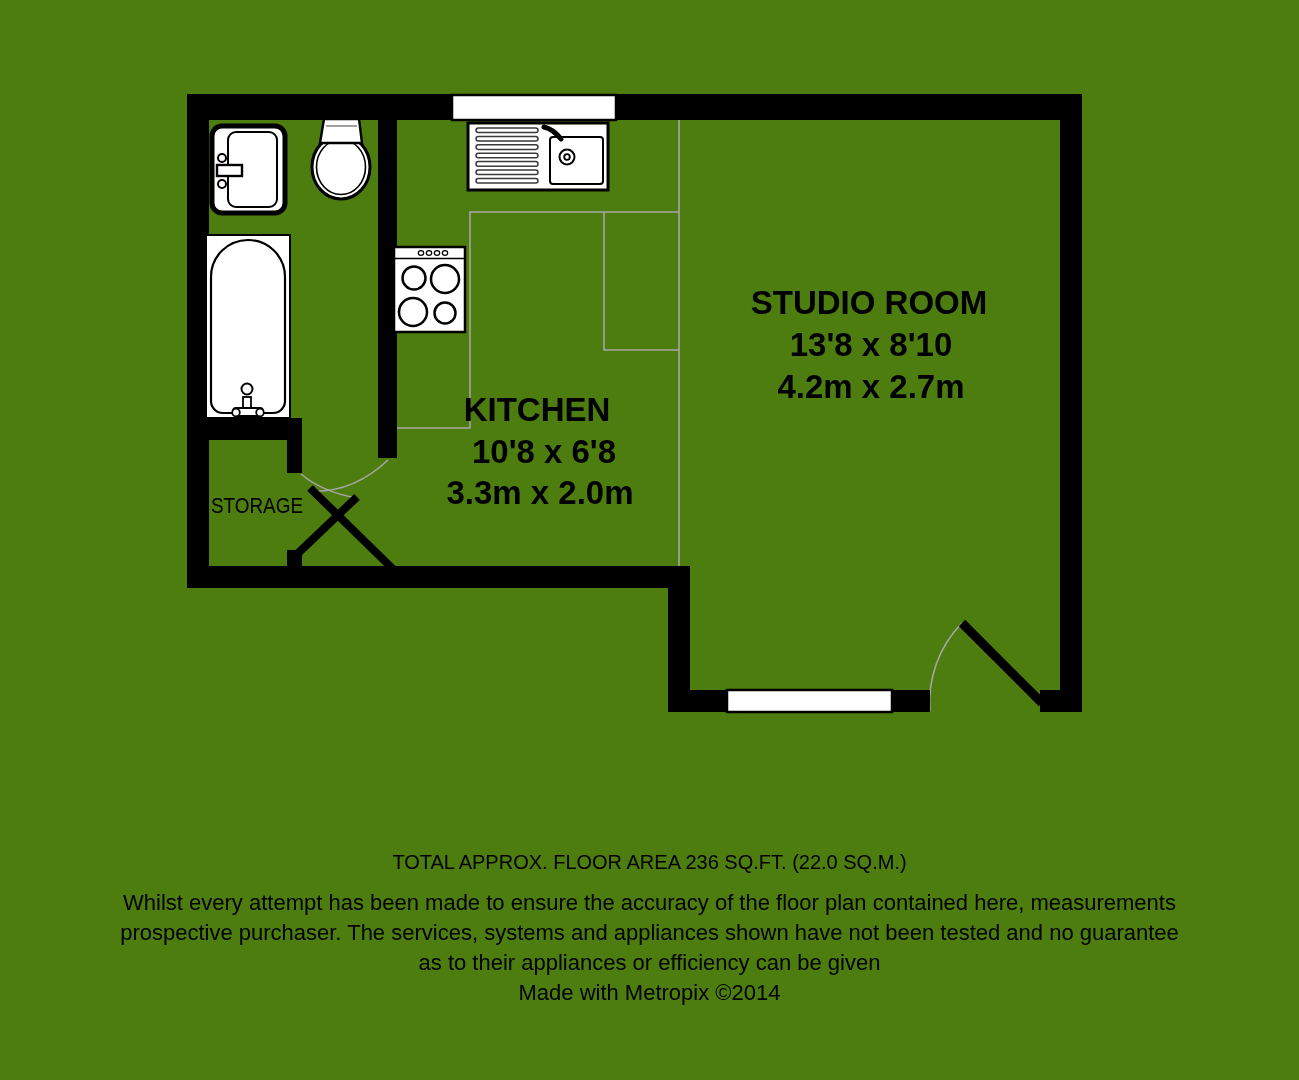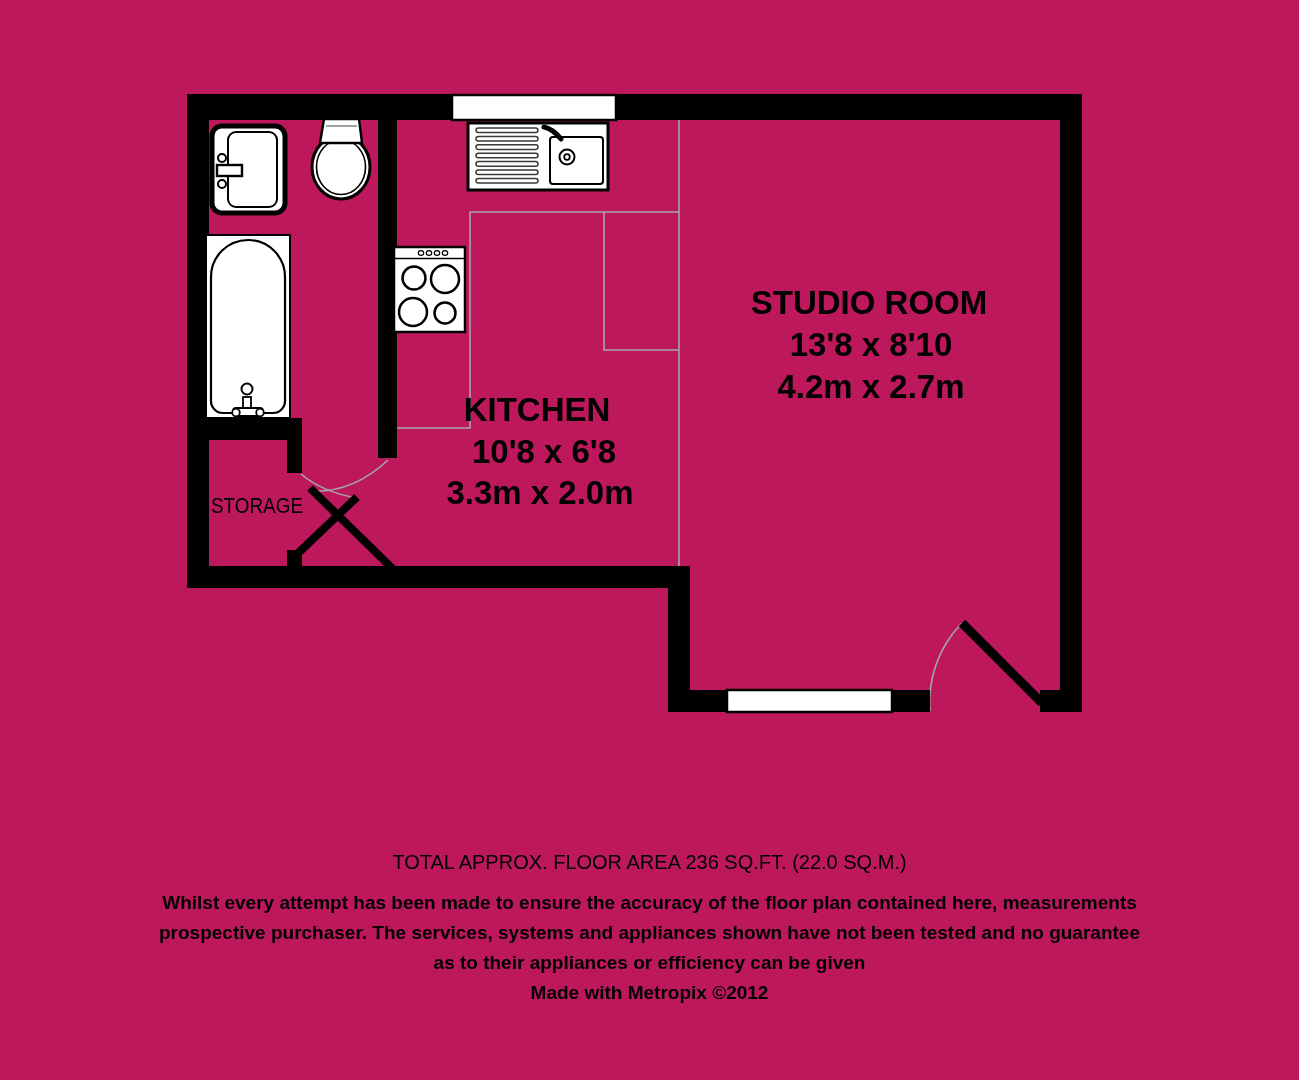--- a/index.html
+++ b/index.html
@@ -1,30 +1,30 @@
 <!DOCTYPE html>
 <html><head>
 <meta charset="utf-8">
 <style>
   html,body{margin:0;padding:0;background:#ffffff;}
   .screen{
     position:relative;
     width:1299px;height:1080px;
-    background:#be185d;
+    background:#4d7c0f;
     font-family:"Liberation Sans", sans-serif;
     overflow:hidden;
   }
   .plan-svg{position:absolute;left:0;top:0;}
   .room-label{font-family:"Liberation Sans", sans-serif;font-weight:bold;font-size:33px;fill:#000;}
   .storage-label{font-family:"Liberation Sans", sans-serif;font-weight:normal;font-size:22px;fill:#000;}
   .footer{
     position:absolute;left:0;width:1299px;text-align:center;color:#000;
   }
   .footer-heading{top:843px;font-size:20px;line-height:38px;font-weight:normal;}
-  .footer-disclaimer{top:888px;font-size:19px;line-height:30px;font-weight:bold;}
+  .footer-disclaimer{top:888px;font-size:22px;line-height:30px;font-weight:normal;}
   .footer-disclaimer div{white-space:nowrap;}
 </style>
 </head>
 <body>
 
 <div class="screen">
 
   <svg class="plan-svg" width="1299" height="830" viewBox="0 0 1299 830">
 
     <g stroke="#a6a6a6" stroke-width="1.6" fill="none">
@@ -130,16 +130,16 @@
 
     <text class="storage-label" x="211" y="513" textLength="92" lengthAdjust="spacingAndGlyphs">STORAGE</text>
   </svg>
 
   <div class="footer footer-heading">TOTAL APPROX. FLOOR AREA 236 SQ.FT. (22.0 SQ.M.)</div>
 
   <div class="footer footer-disclaimer">
     <div>Whilst every attempt has been made to ensure the accuracy of the floor plan contained here, measurements</div>
     <div>prospective purchaser. The services, systems and appliances shown have not been tested and no guarantee</div>
     <div>as to their appliances or efficiency can be given</div>
-    <div>Made with Metropix ©2012</div>
+    <div>Made with Metropix ©2014</div>
   </div>
 
 </div>
 
 </body></html>

